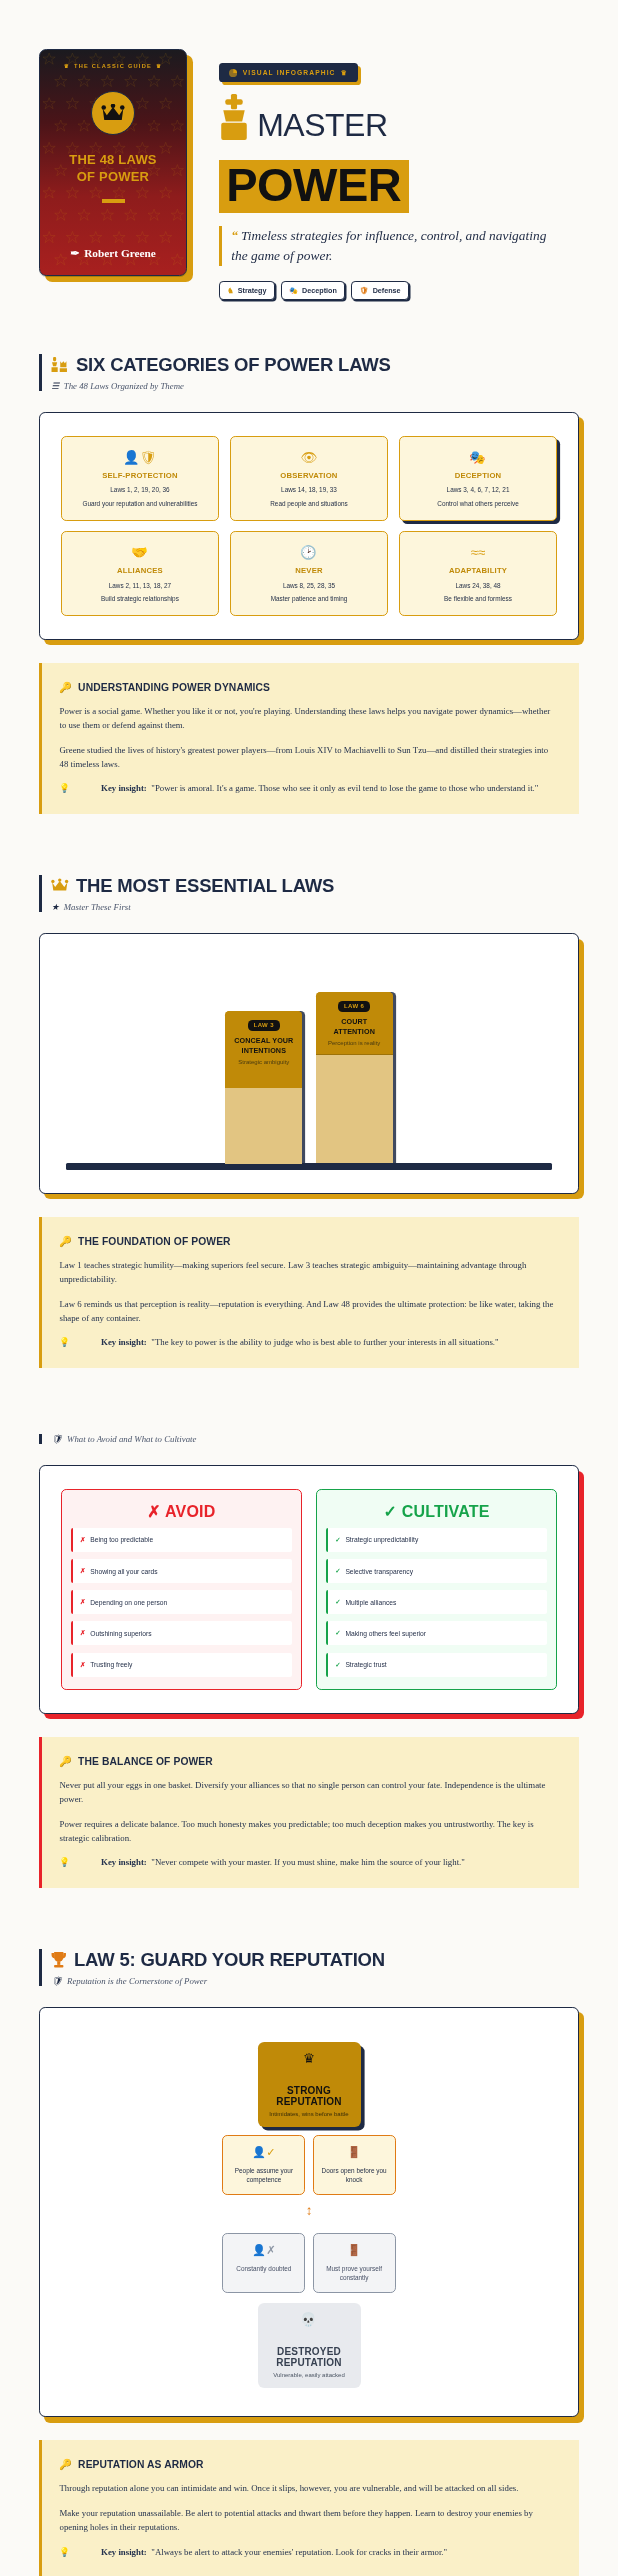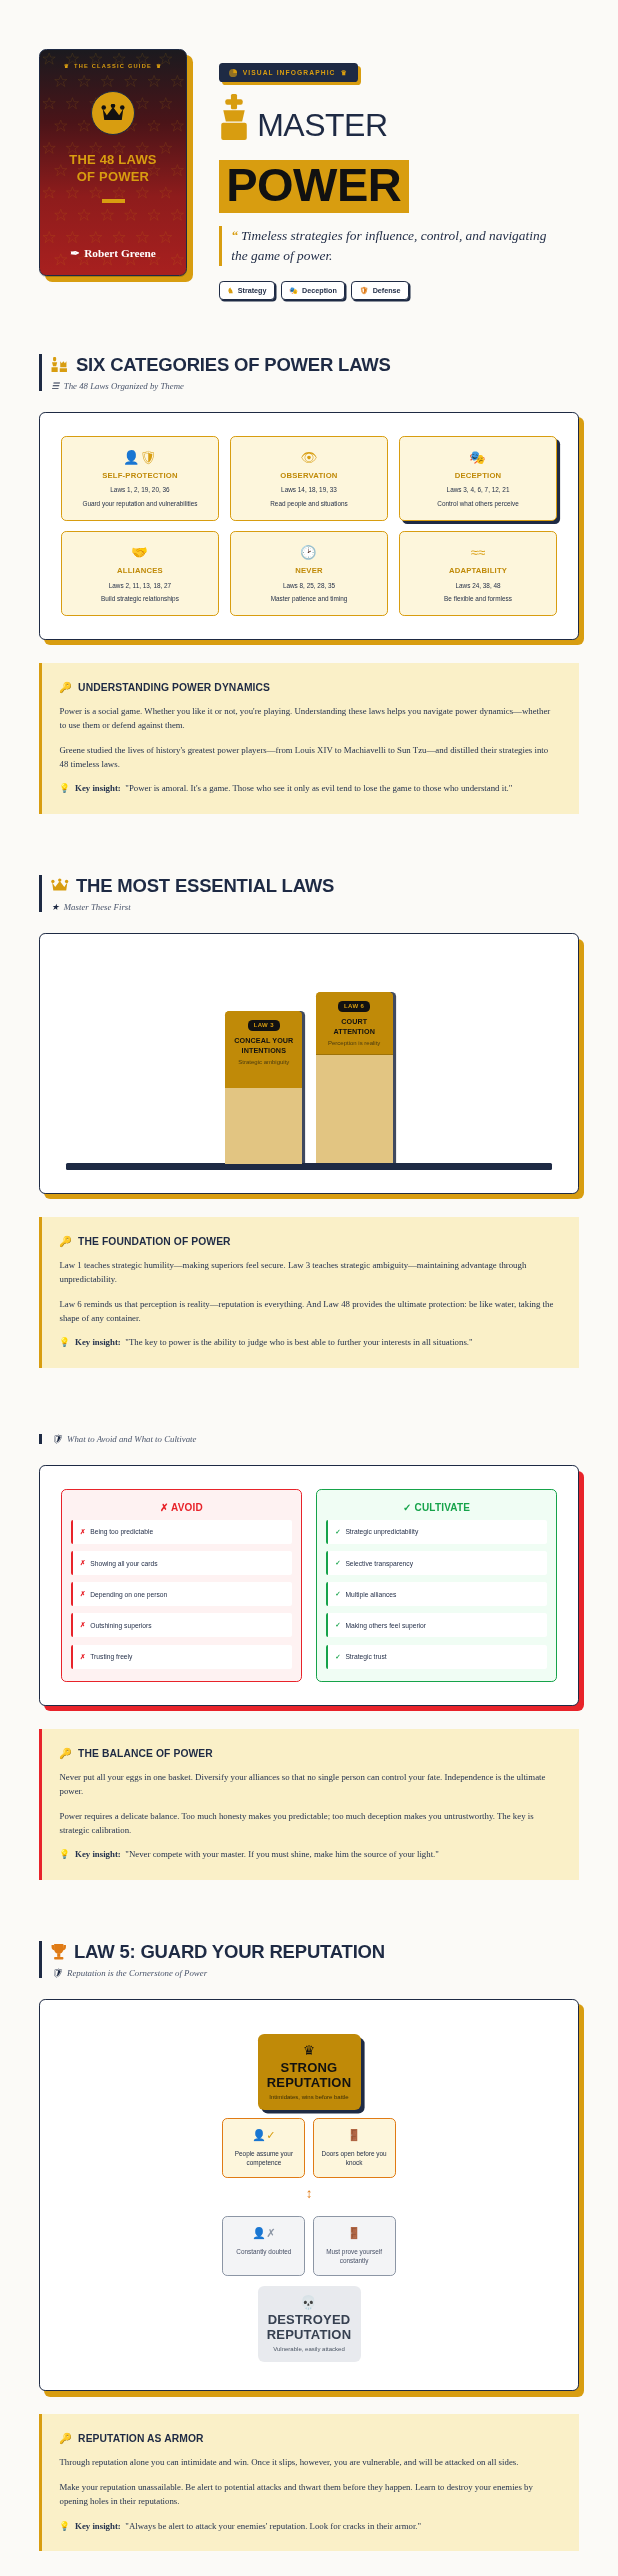--- a/index.html
+++ b/index.html
@@ -148,21 +148,21 @@
     font-family:"Liberation Sans Narrow","Liberation Sans",sans-serif;
   }
   .callout p{
     margin-top:10.3px; font-family:"Liberation Serif",serif; font-size:8.8px;
     line-height:1.62; color:#24324e;
   }
   .insight{
     margin-top:11.3px; font-family:"Liberation Serif",serif; font-size:8.8px;
     line-height:1.55; color:#24324e; display:flex; gap:4.6px;
   }
-  .insight .lbl{ font-weight:bold; white-space:nowrap; }
+  .insight .lbl{ font-weight:bold; white-space:nowrap;margin-left:26px; }
 
   
   .chart{ display:flex; align-items:flex-end; justify-content:center; gap:13.4px; height:206px; padding:0 15.5px; }
   .bar-col{ position:relative; width:77px; display:flex; flex-direction:column; justify-content:flex-end; }
   .bar{ position:relative; border-radius:4.6px 4.6px 0 0; box-shadow:3.1px 0 0 rgba(30,42,68,.85); }
   .bar .head{
     position:absolute; left:0; right:0; top:0; padding:8.2px 5.2px 6.2px; text-align:center;
     border-radius:4.6px 4.6px 0 0;
   }
   .bar.gold{ background:var(--gold-dark); }
@@ -180,40 +180,40 @@
   .bar-name{ margin-top:5.7px; font-size:7.2px; font-weight:bold; color:#111; line-height:1.28; letter-spacing:0.1px; }
   .bar.navy .bar-name{ color:var(--gold); }
   .bar-tag{ margin-top:4.6px; font-size:6px; color:#4a3b10; }
   .bar.navy .bar-tag{ color:#c9cfda; }
   .chart-base{ height:6.7px; background:var(--navy); border-radius:1.5px; margin:0 5.2px; }
 
   
   .ac-grid{ display:grid; grid-template-columns:1fr 1fr; gap:13.4px; }
   .ac-col{ border:1.5px solid var(--red); border-radius:5.2px; background:#fef2f2; padding:11.3px 9.3px 12.4px; }
   .ac-col.good{ border-color:var(--green); background:#f0fdf4; }
-  .ac-head{ text-align:center; font-size:10px; font-weight:bold; color:var(--red); letter-spacing:0.2px;
+  .ac-head{ text-align:center; font-size:16px; font-weight:bold; color:var(--red); letter-spacing:0.2px;
     font-family:"Liberation Sans Narrow","Liberation Sans",sans-serif; }
   .ac-col.good .ac-head{ color:var(--green); }
   .ac-item{
     margin-top:7.2px; background:#fff; border-left:2.1px solid var(--red);
     border-radius:2.1px; padding:6.7px 7.2px; font-size:6.7px; color:var(--navy);
     display:flex; gap:4.6px; align-items:center; min-height:24px;
   }
   .ac-col.good .ac-item{ border-left-color:var(--green); }
   .ac-item .mk{ color:var(--red); font-weight:bold; }
   .ac-col.good .ac-item .mk{ color:var(--green); }
 
   
   .flow{ display:flex; flex-direction:column; align-items:center; padding:10.3px 0 5.2px; }
   .flow-node{
     width:103px; border-radius:6.2px; padding:10.3px 7.2px; text-align:center;
     background:var(--gold-dark); box-shadow:3.6px 3.6px 0 var(--navy);
   }
   .flow-node .ico{ font-size:13.4px; color:#111; line-height:1; }
-  .flow-node .t{ margin-top:3px; font-size:13px; font-weight:bold; color:#111; letter-spacing:0.2px; }
+  .flow-node .t{ margin-top:20px; font-size:10px; font-weight:bold; color:#111; letter-spacing:0.2px; }
   .flow-node .d{ margin-top:3.6px; font-size:6px; color:#3a2e08; }
   .flow-pair{ display:flex; gap:7.2px; margin-top:8.2px; }
   .flow-sub{
     width:83px; background:var(--cream); border:1.5px solid var(--orange);
     border-radius:5.2px; padding:9.3px 6.2px; text-align:center;
   }
   .flow-sub .ico{ font-size:11.3px; color:var(--gold); }
   .flow-sub .d{ margin-top:7.2px; font-size:6.4px; color:var(--navy); line-height:1.5; }
   .flow-arrow{ margin:8.2px 0; color:var(--orange); font-size:13.4px; font-weight:bold; line-height:1; }
   .flow-sub.grey{ background:#f3f4f6; border-color:var(--grey); }

